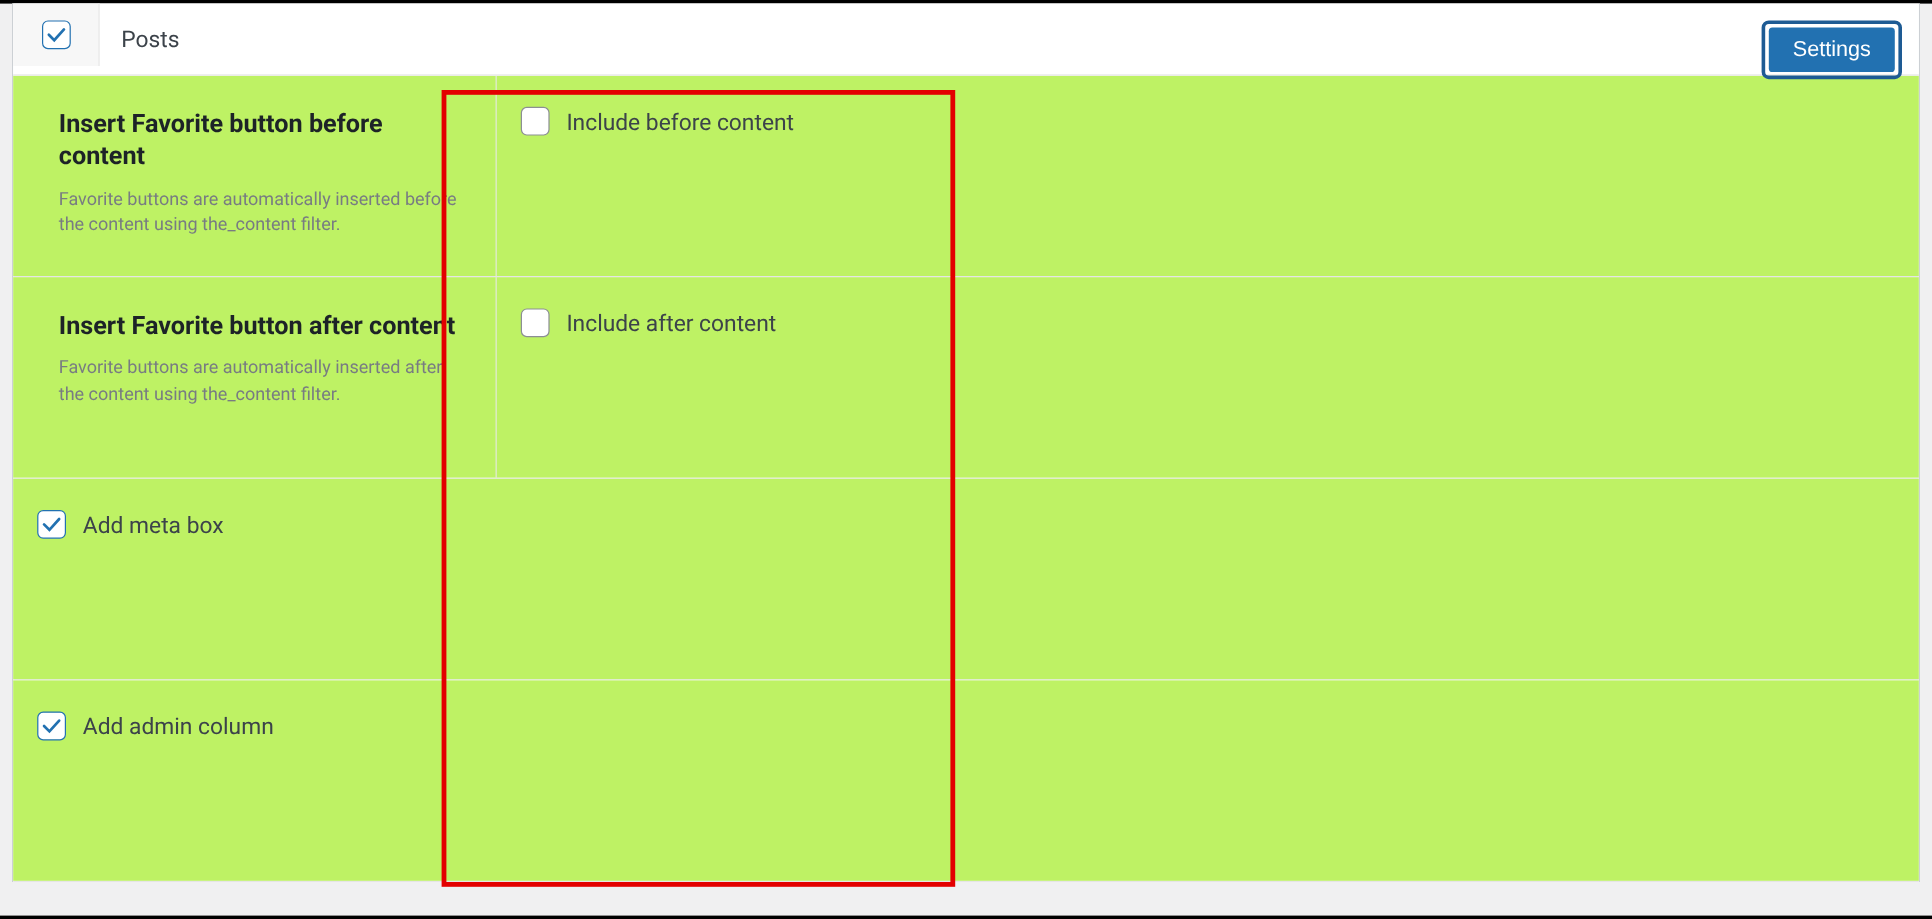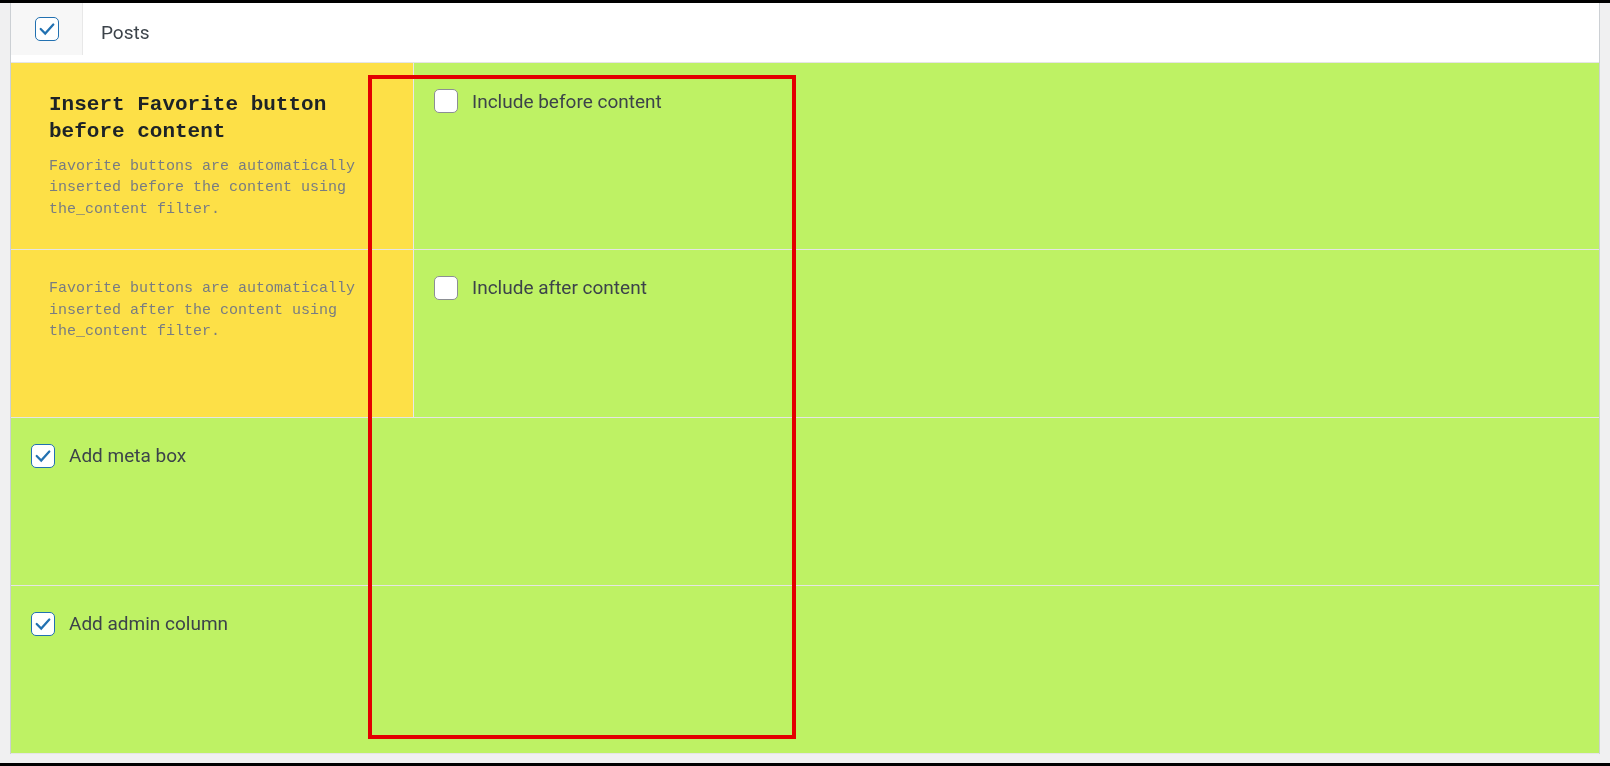--- a/index.html
+++ b/index.html
@@ -61,23 +61,22 @@
       cursor: pointer;
     }
     .settings-row {
       display: flex;
       border-bottom: 1px solid #e5e5e5;
       min-height: 168px;
     }
     .row-left {
       width: 403px;
       padding: 28px 30px 28px 38px;
-      background: #fde047;
+      background: #bef264;
       border-right: 1px solid #e8e8e8;
-      font-family: Liberation Mono, monospace;
     }
     .row-title {
       font-size: 21px;
       font-weight: 700;
       color: #1d2327;
       line-height: 1.3;
       margin-bottom: 10px;
     }
     .row-desc {
       font-size: 15px;
@@ -136,39 +135,43 @@
 <div class="container">
   <div class="section-header">
     <div class="header-checkbox-wrap">
       <div class="cb checked">
         <svg width="18" height="18" viewBox="0 0 20 20">
               <path d="M3 10 L8 15 L17 5" stroke="#2271b1" stroke-width="2.5" fill="none" stroke-linecap="round"></path>
             </svg>
       </div>
     </div>
     <div class="section-title">Posts</div>
+    <div class="settings-btn-wrap">
+      <button class="settings-btn">Settings</button>
+    </div>
   </div>
 
   <div class="settings-row">
     <div class="row-left">
       <div class="row-title">Insert Favorite button before content</div>
       <div class="row-desc">Favorite buttons are automatically inserted before the content using the_content filter.</div>
     </div>
     <div class="row-right">
       <div class="checkbox-option">
         <div class="cb">
           
         </div>
         <div class="checkbox-label">Include before content</div>
       </div>
     </div>
   </div>
 
   <div class="settings-row">
     <div class="row-left">
+      <div class="row-title">Insert Favorite button after content</div>
       <div class="row-desc">Favorite buttons are automatically inserted after the content using the_content filter.</div>
     </div>
     <div class="row-right">
       <div class="checkbox-option">
         <div class="cb">
           
         </div>
         <div class="checkbox-label">Include after content</div>
       </div>
     </div>

